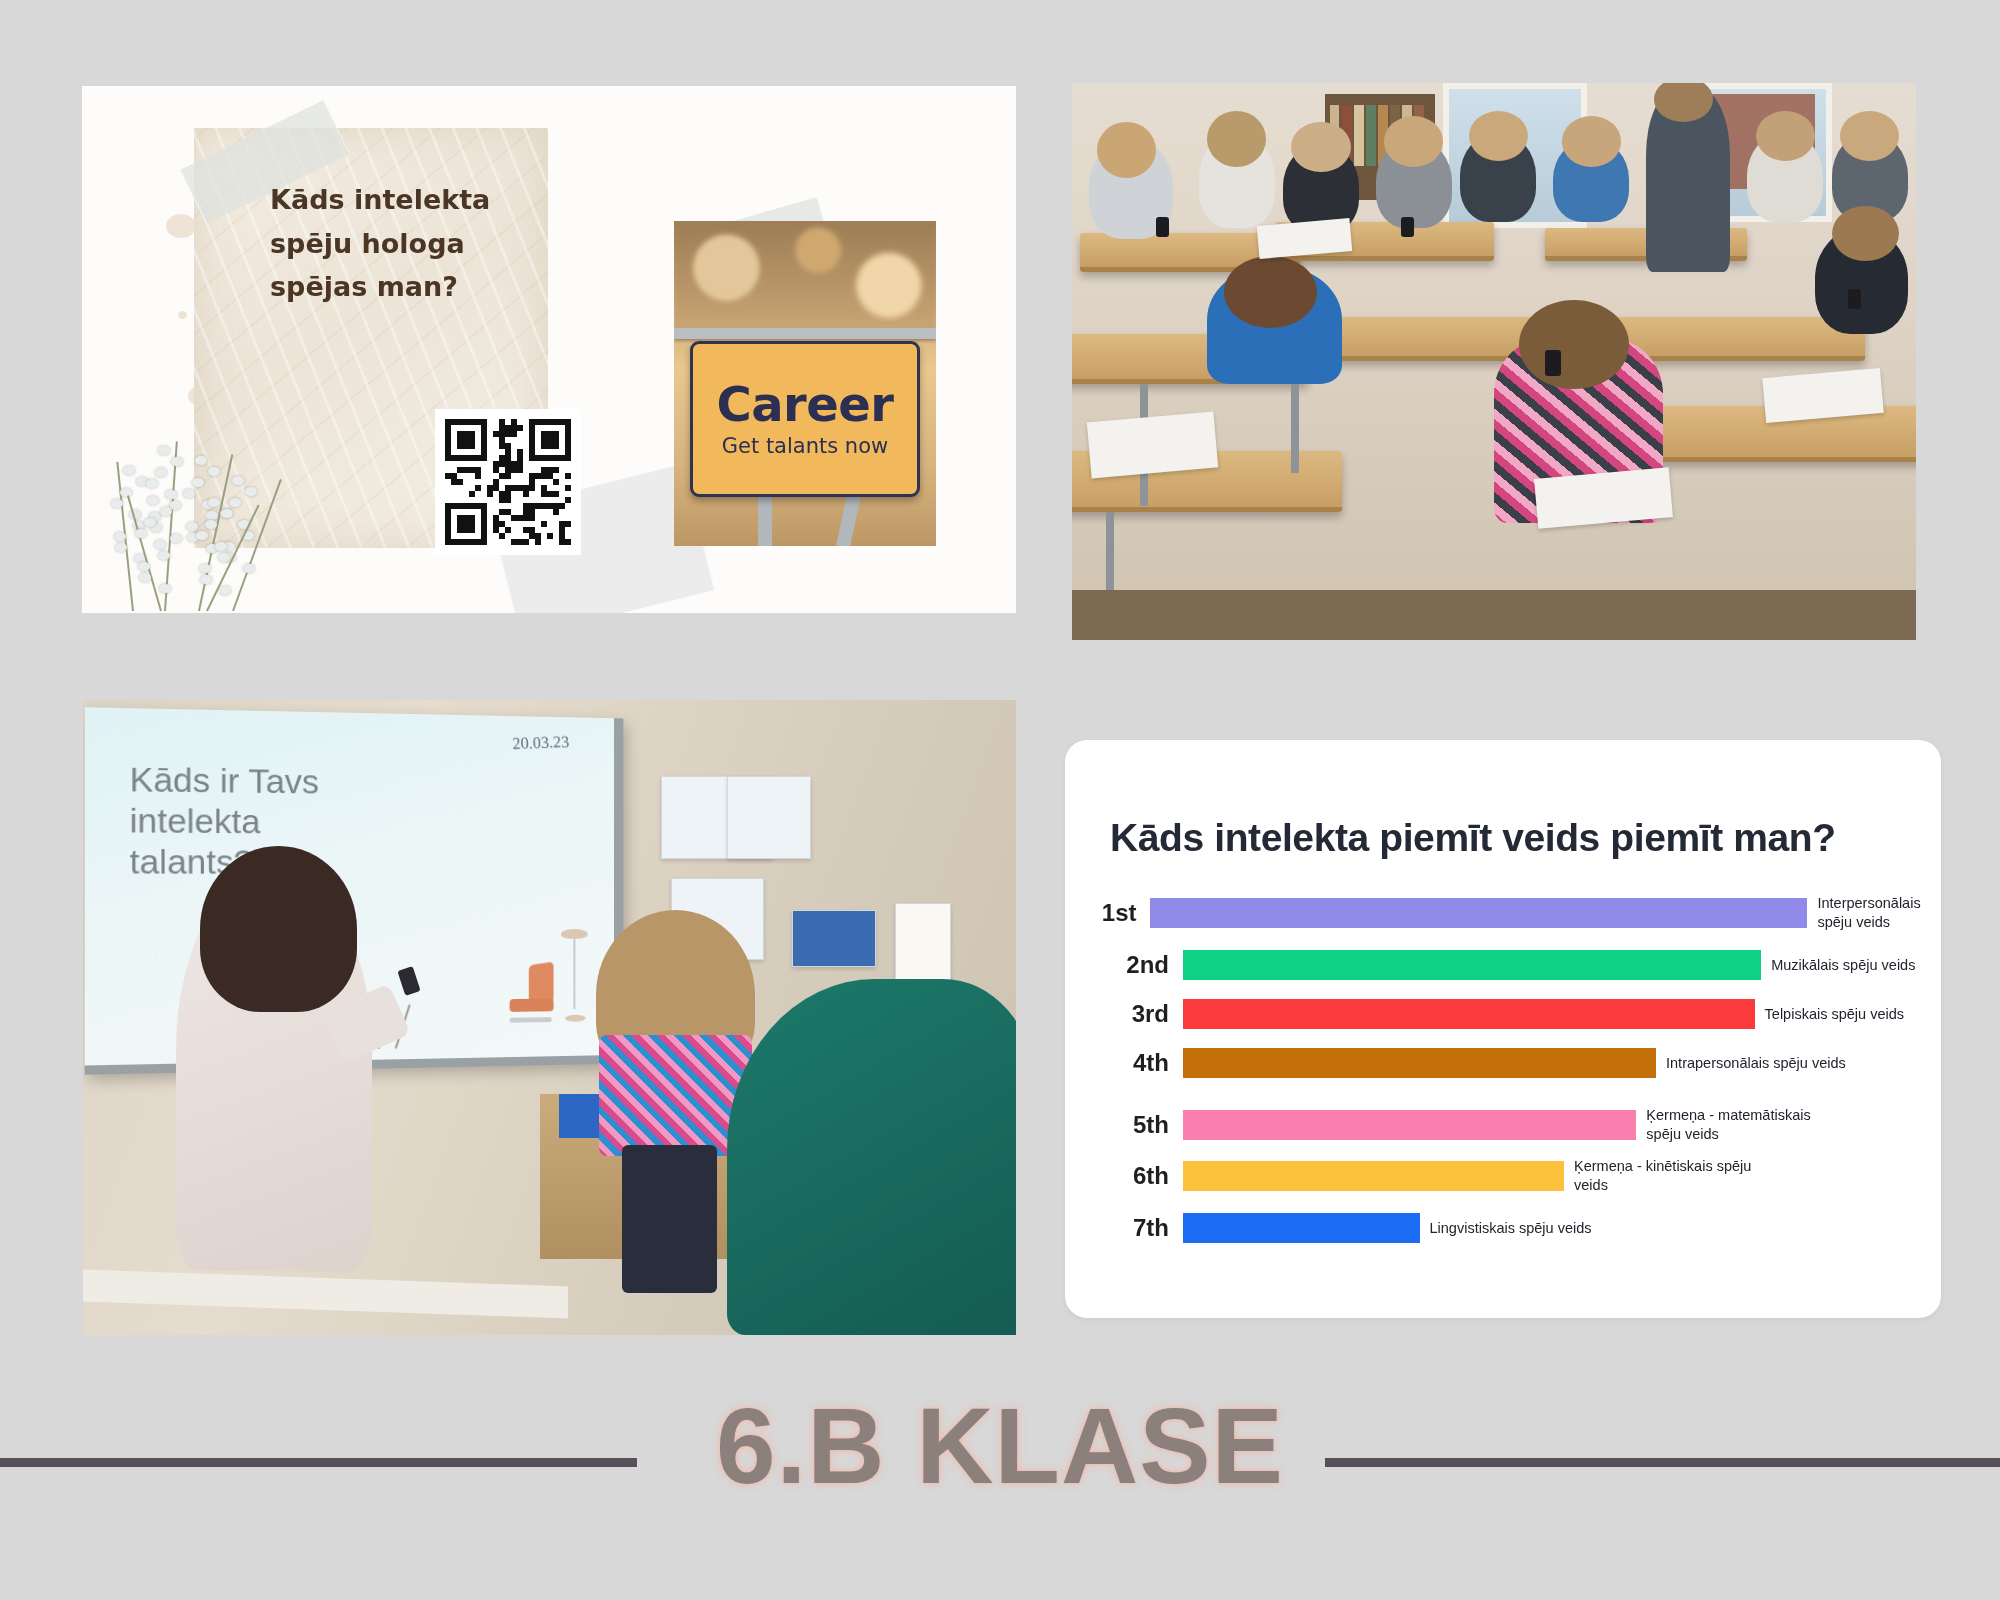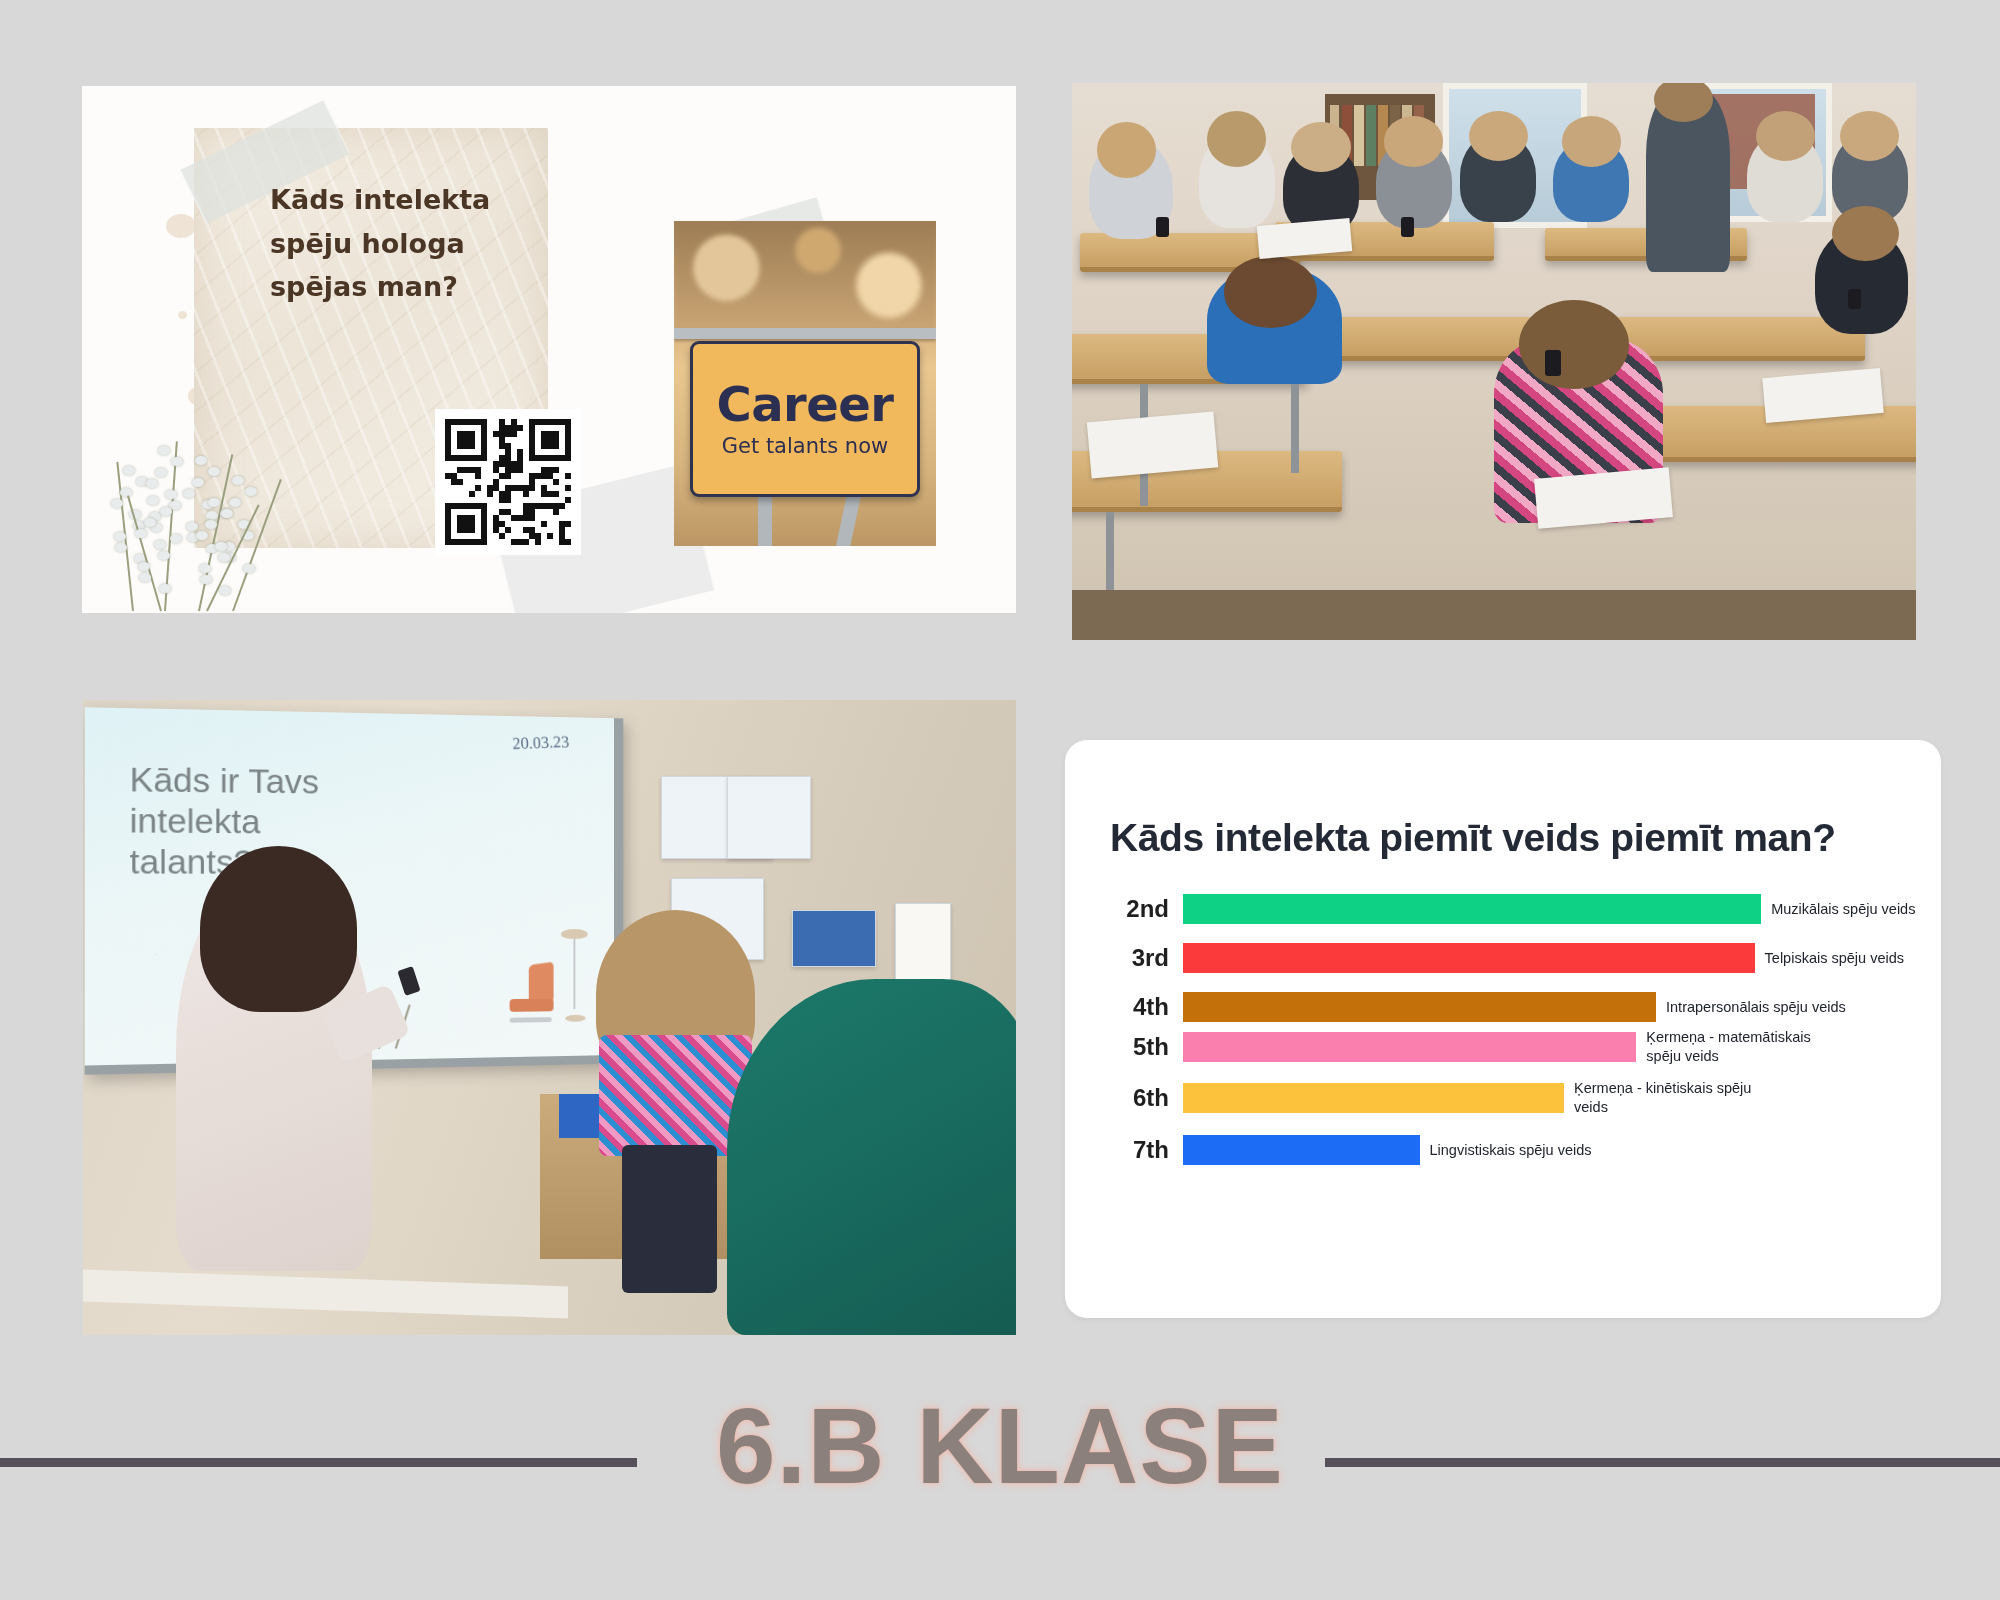--- a/index.html
+++ b/index.html
@@ -644,30 +644,35 @@
       <div class="top"></div>
       <div class="legs"></div>
   </div>
   <div class="girlC"></div>
 </div>
 
 <div id="chart-card">
   <div class="chart-title">Kāds intelekta piemīt veids piemīt man?</div>
   <div class="plot" id="chart-plot">
       <div class="row" style="margin-bottom: 19px;">
+        <div class="rank">1st</div>
+        <div class="bar" style="width: 657px; background: rgb(143, 138, 232);"></div>
+        <div class="blabel">Interpersonālais spēju veids</div>
+      </div>
+      <div class="row" style="margin-bottom: 19px;">
         <div class="rank">2nd</div>
         <div class="bar" style="width: 578.16px; background: rgb(15, 209, 134);"></div>
         <div class="blabel">Muzikālais spēju veids</div>
       </div>
       <div class="row" style="margin-bottom: 19px;">
         <div class="rank">3rd</div>
         <div class="bar" style="width: 571.59px; background: rgb(251, 59, 59);"></div>
         <div class="blabel">Telpiskais spēju veids</div>
       </div>
-      <div class="row" style="margin-bottom: 6px;">
+      <div class="row" style="margin-bottom: 28px;">
         <div class="rank">4th</div>
         <div class="bar" style="width: 473.04px; background: rgb(196, 112, 10);"></div>
         <div class="blabel">Intrapersonālais spēju veids</div>
       </div>
       <div class="row" style="margin-bottom: 14px;">
         <div class="rank">5th</div>
         <div class="bar" style="width: 453.33px; background: rgb(251, 127, 174);"></div>
         <div class="blabel">Ķermeņa - matemātiskais spēju veids</div>
       </div>
       <div class="row" style="margin-bottom: 19px;">

